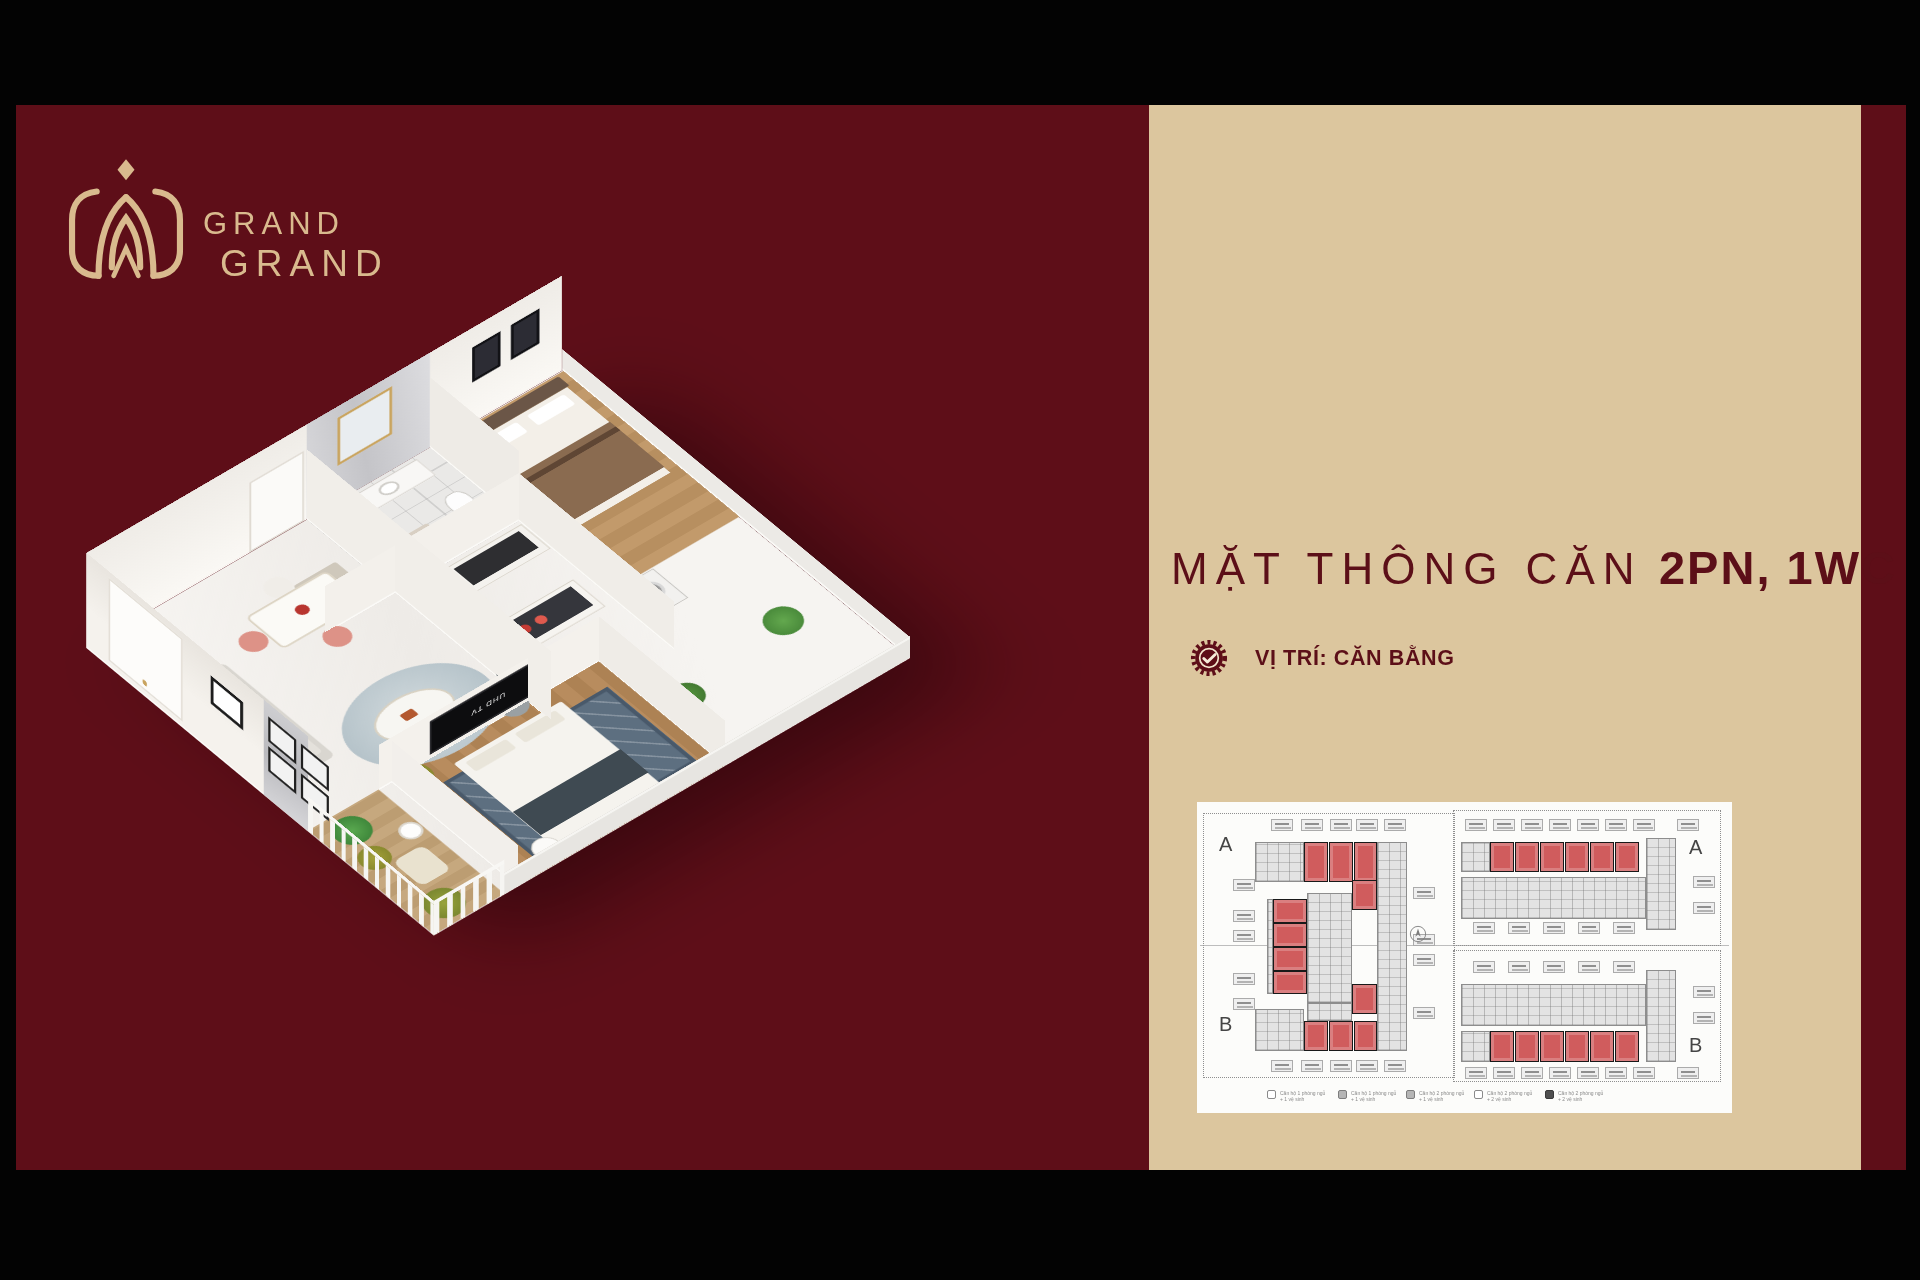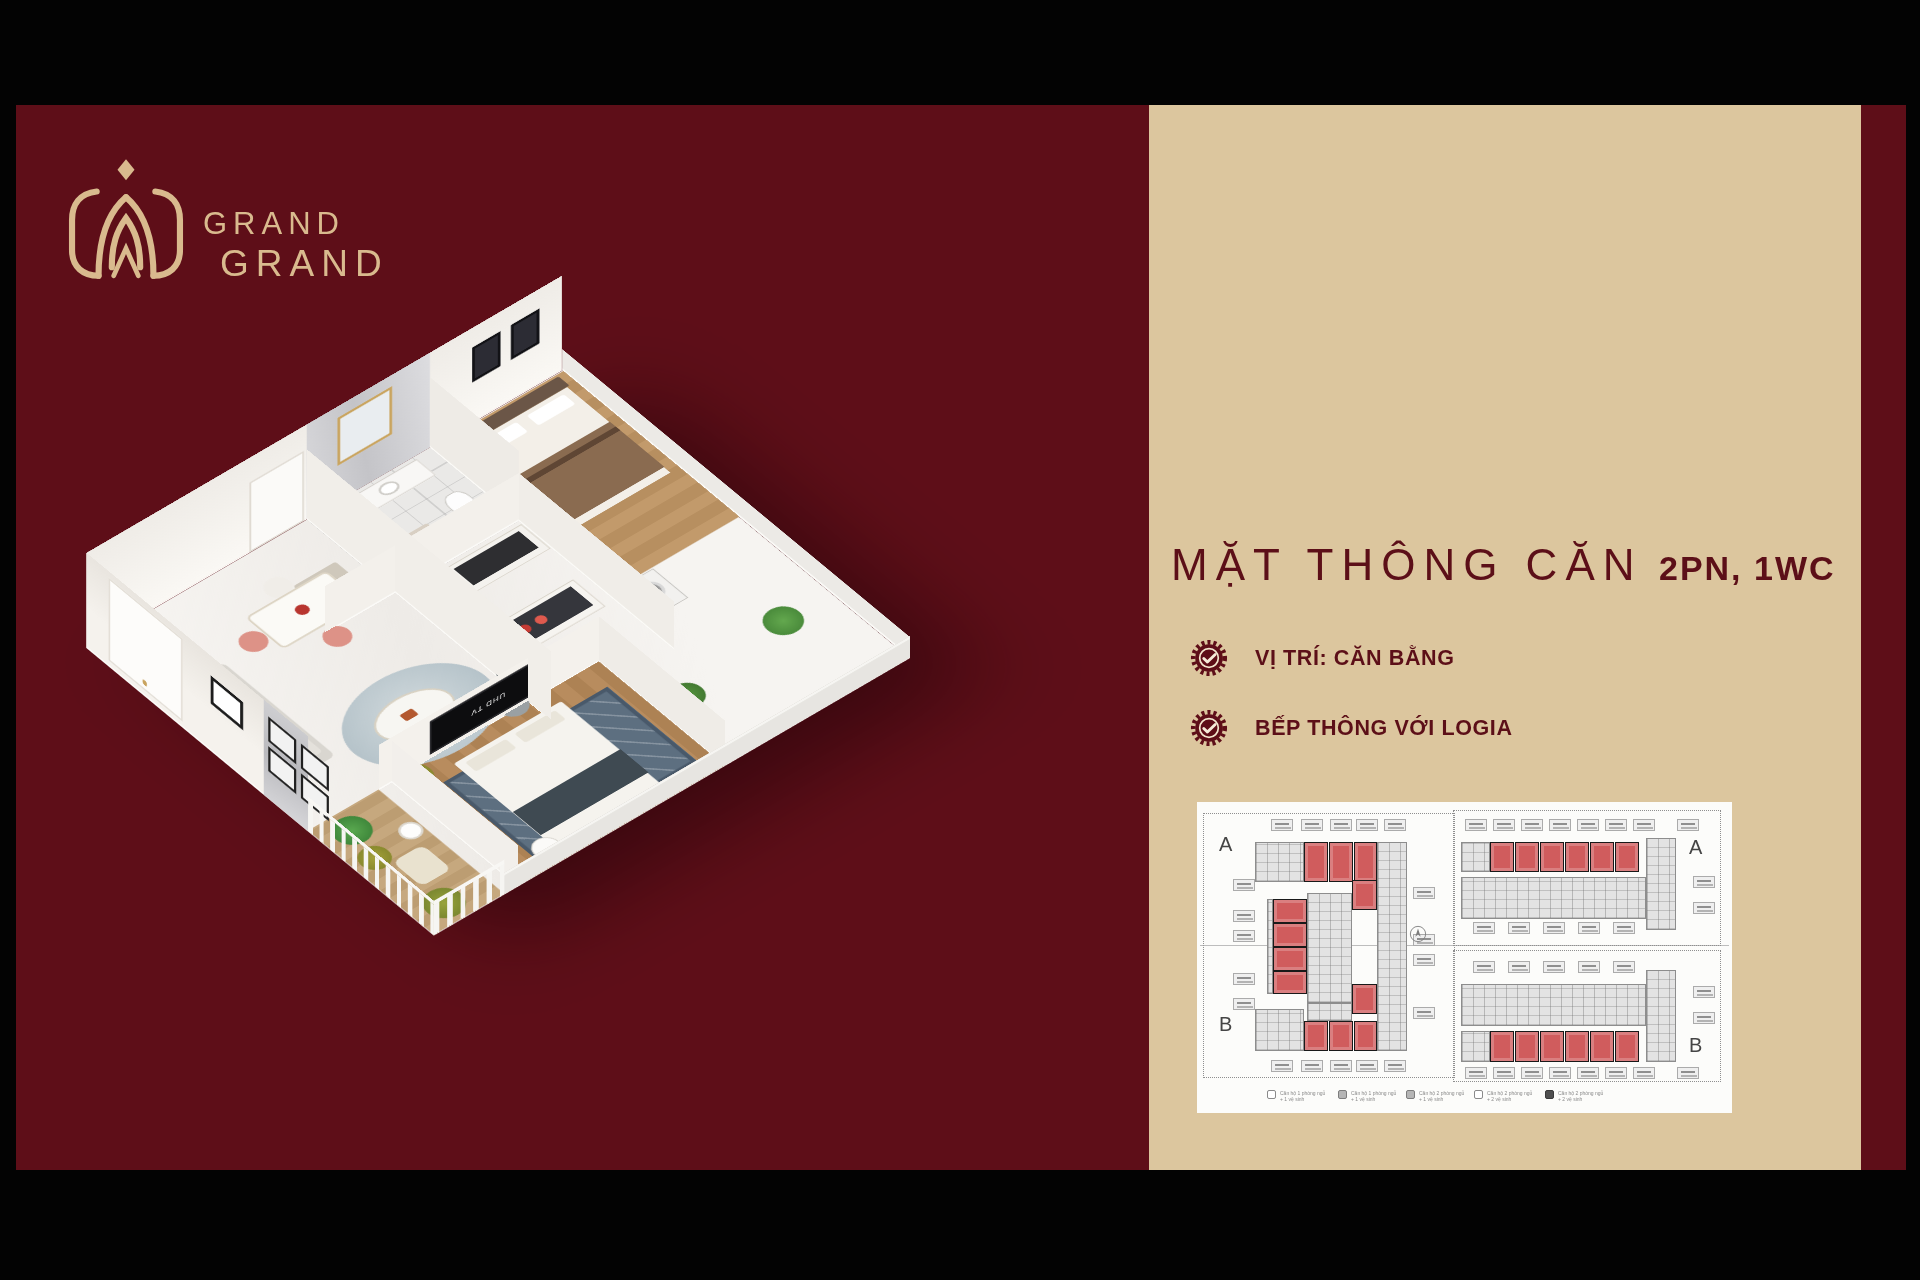--- a/index.html
+++ b/index.html
@@ -11,21 +11,21 @@
   
   .logo{position:absolute;left:55px;top:148px;width:420px;height:140px;}
   .logo-crest{position:absolute;left:0;top:4px;width:142px;height:132px;}
   .logo-text{position:absolute;left:148px;top:58px;color:#d9ba8e;}
   .logo-line1{font-size:31px;letter-spacing:6px;font-weight:400;}
   .logo-line2{font-size:37px;letter-spacing:7px;font-weight:400;margin-left:17px;margin-top:1px;}
 
   
   .headline{position:absolute;left:1171px;top:540px;width:700px;color:#5c0f18;white-space:nowrap;}
   .headline .hl-light{font-size:44px;font-weight:300;letter-spacing:8px;}
-  .headline .hl-bold{font-size:34px;font-weight:800;letter-spacing:2px;margin-left:12px;}
+  .headline .hl-bold{font-size:47px;font-weight:800;letter-spacing:2px;margin-left:12px;}
   .features{position:absolute;left:1190px;top:639px;}
   .feature-row{display:flex;align-items:center;height:38px;margin-bottom:32px;}
   .feature-badge{width:38px;height:38px;flex:0 0 38px;}
   .feature-label{margin-left:27px;font-size:21.5px;font-weight:800;color:#5c0f18;letter-spacing:0.6px;}
 
   
   .panel{position:absolute;left:1197px;top:802px;width:535px;height:311px;background:#fcfcfa;}
   .tower{position:absolute;}
   .dot-box{position:absolute;border:1px dotted #8f8f8f;}
   .tower-label{position:absolute;font-size:20px;font-weight:300;color:#454545;}
@@ -306,29 +306,20 @@
   <div class="features">
       <div class="feature-row">
         <div class="feature-badge"><svg viewBox="0 0 40 40" width="38" height="38">
             <circle cx="20" cy="20" r="14.5" fill="#5e0e18"></circle>
             <circle cx="20" cy="20" r="16.5" fill="none" stroke="#5e0e18" stroke-width="5" stroke-dasharray="3.2 3.1"></circle>
             <circle cx="20" cy="20" r="9.8" fill="none" stroke="#f3e6cd" stroke-width="1.8"></circle>
             <path d="M14.5 20.5 l3.8 3.8 L26.5 16.2" fill="none" stroke="#f6ecd9" stroke-width="3" stroke-linecap="round" stroke-linejoin="round"></path>
           </svg></div>
         <div class="feature-label">VỊ TRÍ: CĂN BẰNG</div>
       </div>
-      <div class="feature-row">
-        <div class="feature-badge"><svg viewBox="0 0 40 40" width="38" height="38">
-            <circle cx="20" cy="20" r="14.5" fill="#5e0e18"></circle>
-            <circle cx="20" cy="20" r="16.5" fill="none" stroke="#5e0e18" stroke-width="5" stroke-dasharray="3.2 3.1"></circle>
-            <circle cx="20" cy="20" r="9.8" fill="none" stroke="#f3e6cd" stroke-width="1.8"></circle>
-            <path d="M14.5 20.5 l3.8 3.8 L26.5 16.2" fill="none" stroke="#f6ecd9" stroke-width="3" stroke-linecap="round" stroke-linejoin="round"></path>
-          </svg></div>
-        <div class="feature-label">BẾP THÔNG VỚI LOGIA</div>
-      </div>
     </div>
 
   <div class="panel">
     <div class="divider-line"></div>
   <div class="tower" style="left: 6px; top: 11px; width: 252px; height: 265px;">
         <div class="dot-box" style="left: 0px; top: 0px; width: 250px; height: 263px;"></div>
         <div class="gray-block" style="left: 52px; top: 29px; width: 49px; height: 40px;"></div>
         <div class="gray-block" style="left: 174px; top: 29px; width: 30px; height: 209px;"></div>
         <div class="gray-block" style="left: 104px; top: 80px; width: 45px; height: 110px;"></div>
         <div class="gray-block" style="left: 52px; top: 196px; width: 49px; height: 42px;"></div>

